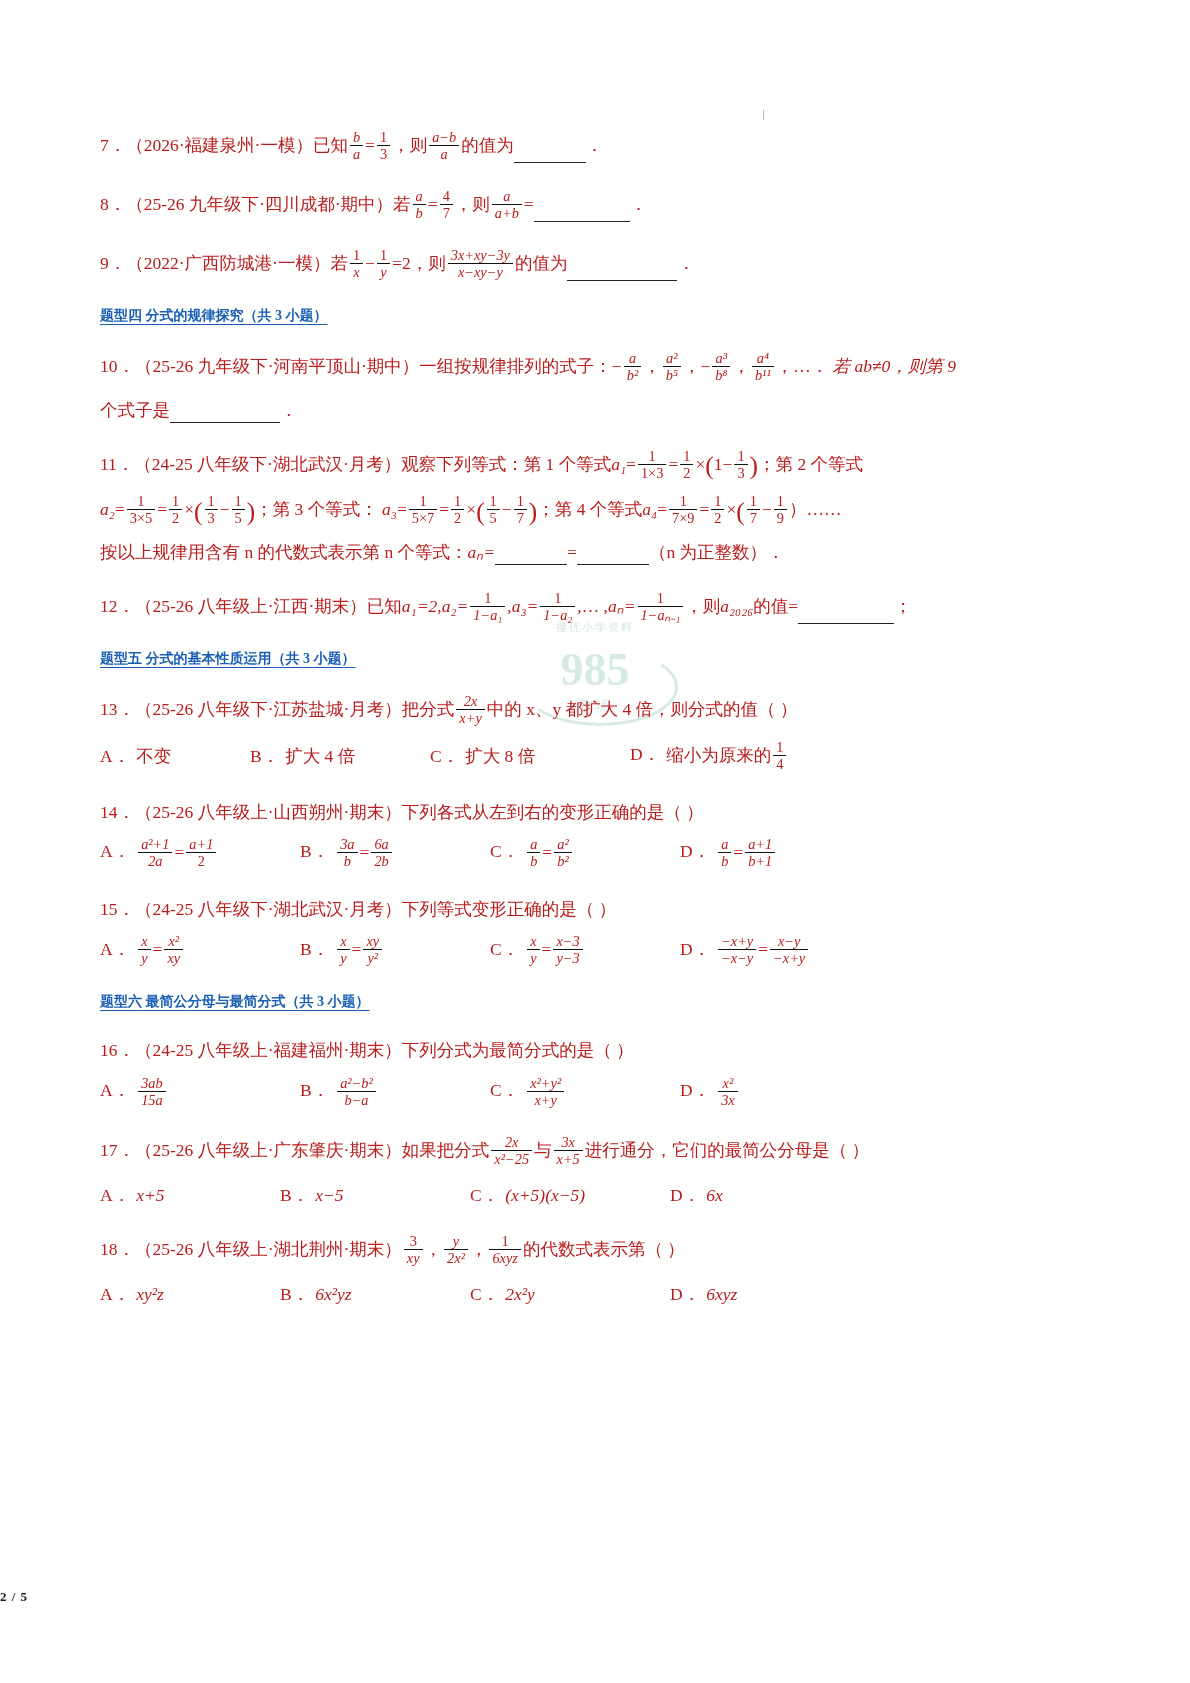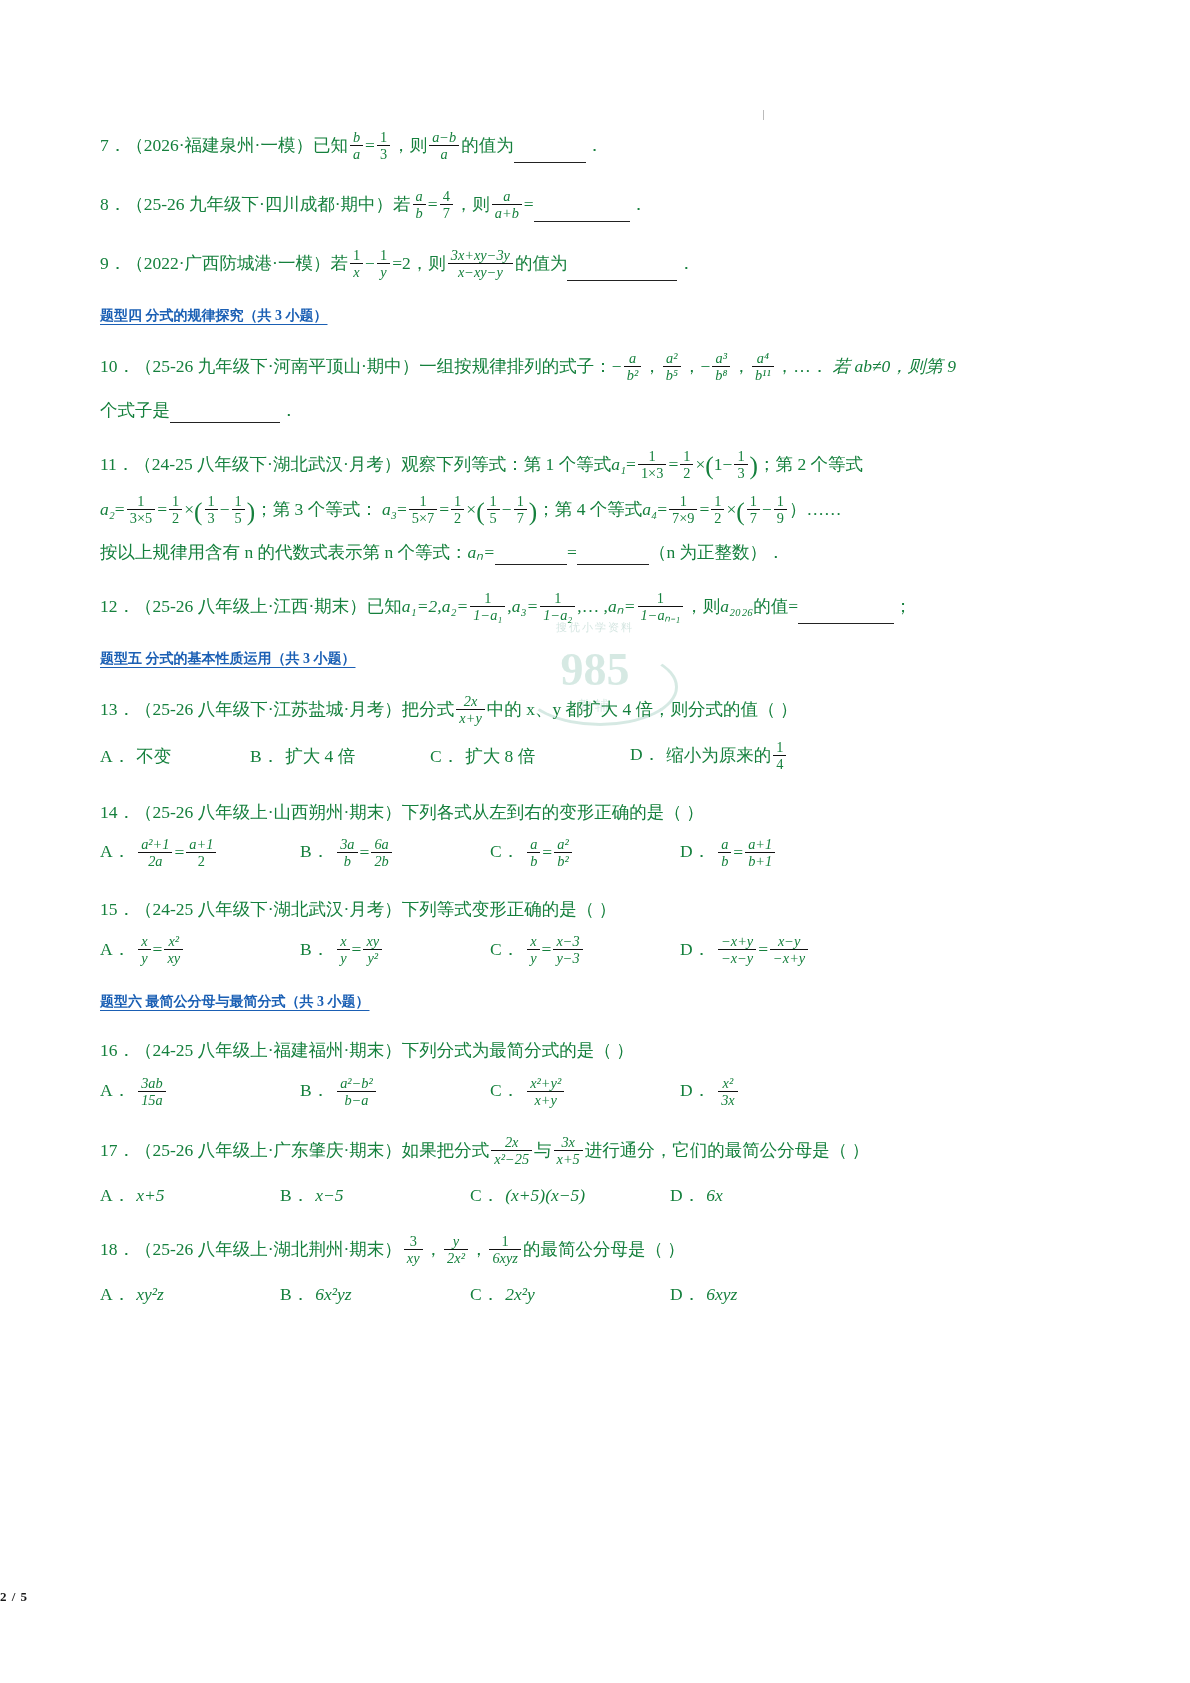--- a/index.html
+++ b/index.html
@@ -22,21 +22,21 @@
   .content {
     position: absolute;
     left: 100px;
     top: 130px;
     width: 990px;
   }
   .q {
     font-size: 17.5px;
     line-height: 1.5;
     margin: 0 0 26px 0;
-    color: #15803d;
+    color: #b91c1c;
   }
   .q .ln {
     display: block;
     margin-bottom: 12px;
   }
   .q .ln:last-child { margin-bottom: 0; }
   .section {
     margin: 0 0 26px 0;
     font-size: 14px;
     font-weight: bold;
@@ -247,21 +247,21 @@
       <span class="ln">
         <span>17．</span><span>（25-26 八年级上·广东肇庆·期末）</span><span>如果把分式</span><span class="frac"><span class="num it">2x</span><span class="den it">x²−25</span></span><span>与</span><span class="frac"><span class="num it">3x</span><span class="den it">x+5</span></span><span>进行通分，它们的最简公分母是（    ）</span>
       </span>
       <span class="opts">
         <span class="opt it" style="width:180px"><span class="lab pnum">A．</span><span>x+5</span></span><span class="opt it" style="width:190px"><span class="lab pnum">B．</span><span>x−5</span></span><span class="opt it" style="width:200px"><span class="lab pnum">C．</span><span>(x+5)(x−5)</span></span><span class="opt it"><span class="lab pnum">D．</span><span>6x</span></span>
       </span>
     </div>
 
     <div class="q">
       <span class="ln">
-        <span>18．</span><span>（25-26 八年级上·湖北荆州·期末）</span><span class="frac"><span class="num">3</span><span class="den it">xy</span></span><span>，</span><span class="frac"><span class="num it">y</span><span class="den it">2x²</span></span><span>，</span><span class="frac"><span class="num">1</span><span class="den it">6xyz</span></span><span>的最简公分母是（    ）</span>
+        <span>18．</span><span>（25-26 八年级上·湖北荆州·期末）</span><span class="frac"><span class="num">3</span><span class="den it">xy</span></span><span>，</span><span class="frac"><span class="num it">y</span><span class="den it">2x²</span></span><span>，</span><span class="frac"><span class="num">1</span><span class="den it">6xyz</span></span><span>的代数式表示第（    ）</span>
       </span>
       <span class="opts">
         <span class="opt it" style="width:180px"><span class="lab pnum">A．</span><span>xy²z</span></span><span class="opt it" style="width:190px"><span class="lab pnum">B．</span><span>6x²yz</span></span><span class="opt it" style="width:200px"><span class="lab pnum">C．</span><span>2x²y</span></span><span class="opt it"><span class="lab pnum">D．</span><span>6xyz</span></span>
       </span>
     </div>
 
   </div>
 
   <div class="footer">2 / 5</div>
 </div>

